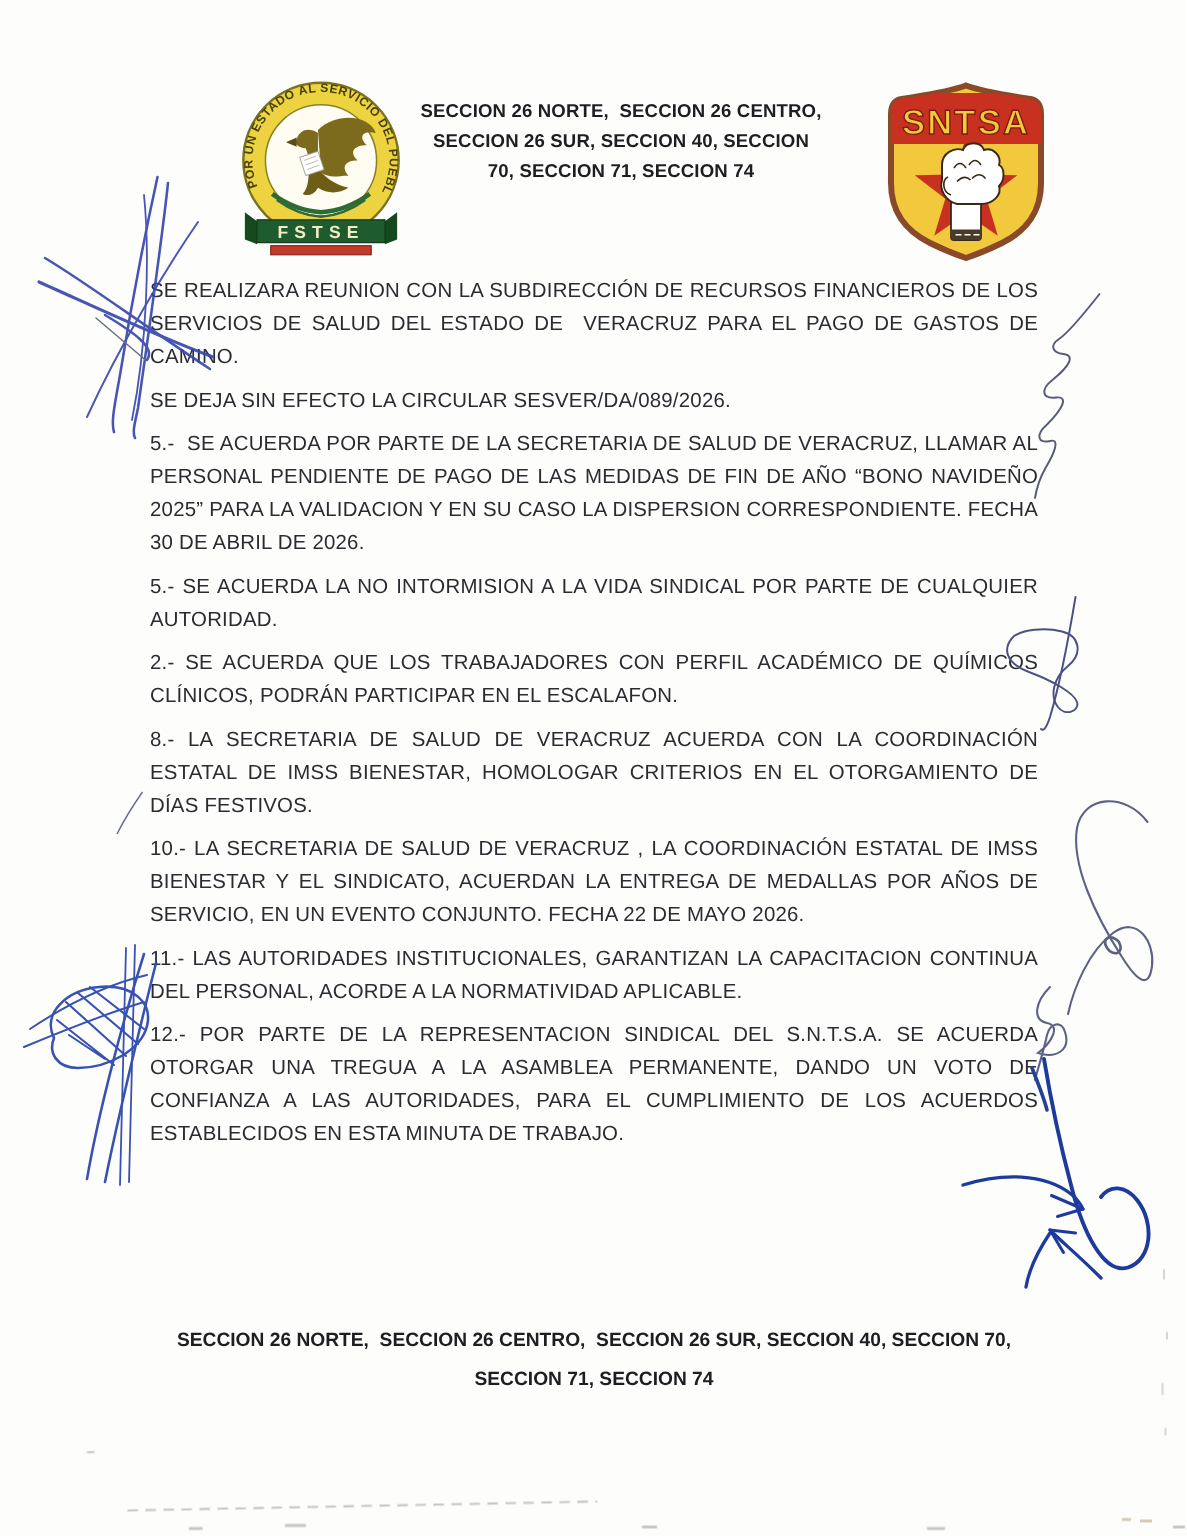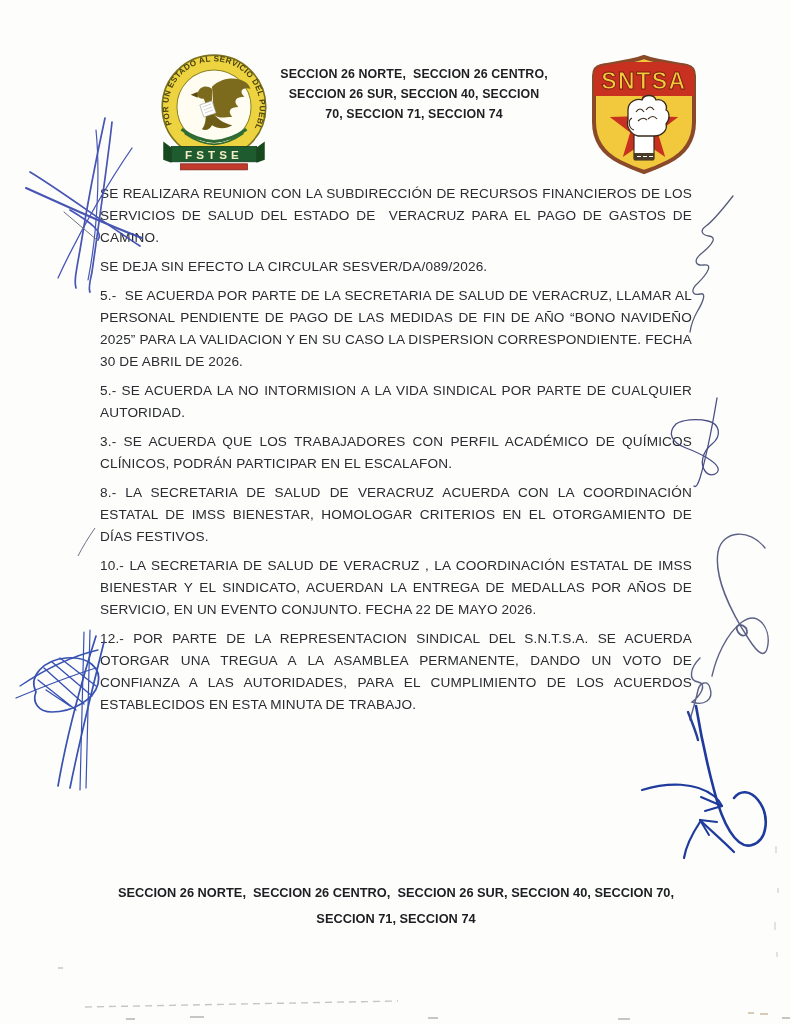--- a/index.html
+++ b/index.html
@@ -87,23 +87,24 @@
         <path d="M 48,58 q 4,-6 8,0 M 58,56 q 4,-6 8,0 M 50,67 q 5,-5 9,-1 M 60,65 q 5,-5 9,0 M 44,64 C 40,66 40,74 46,76" fill="none" stroke="#3a2a1a" stroke-width="1.1"></path>
       </g>
     </svg>
   </div>
 
   <div class="doc-body">
     <p class="para">SE REALIZARA REUNION CON LA SUBDIRECCIÓN DE RECURSOS FINANCIEROS DE LOS SERVICIOS DE SALUD DEL ESTADO DE  VERACRUZ PARA EL PAGO DE GASTOS DE CAMINO.</p>
     <p class="para">SE DEJA SIN EFECTO LA CIRCULAR SESVER/DA/089/2026.</p>
     <p class="para">5.-  SE ACUERDA POR PARTE DE LA SECRETARIA DE SALUD DE VERACRUZ, LLAMAR AL PERSONAL PENDIENTE DE PAGO DE LAS MEDIDAS DE FIN DE AÑO “BONO NAVIDEÑO 2025” PARA LA VALIDACION Y EN SU CASO LA DISPERSION CORRESPONDIENTE. FECHA 30 DE ABRIL DE 2026.</p>
     <p class="para">5.- SE ACUERDA LA NO INTORMISION A LA VIDA SINDICAL POR PARTE DE CUALQUIER AUTORIDAD.</p>
-    <p class="para">3.- SE ACUERDA QUE LOS TRABAJADORES CON PERFIL ACADÉMICO DE QUÍMICOS CLÍNICOS, PODRÁN PARTICIPAR EN EL ESCALAFON.</p>
+    <p class="para">2.- SE ACUERDA QUE LOS TRABAJADORES CON PERFIL ACADÉMICO DE QUÍMICOS CLÍNICOS, PODRÁN PARTICIPAR EN EL ESCALAFON.</p>
     <p class="para">8.- LA SECRETARIA DE SALUD DE VERACRUZ ACUERDA CON LA COORDINACIÓN ESTATAL DE IMSS BIENESTAR, HOMOLOGAR CRITERIOS EN EL OTORGAMIENTO DE DÍAS FESTIVOS.</p>
     <p class="para">10.- LA SECRETARIA DE SALUD DE VERACRUZ , LA COORDINACIÓN ESTATAL DE IMSS BIENESTAR Y EL SINDICATO, ACUERDAN LA ENTREGA DE MEDALLAS POR AÑOS DE SERVICIO, EN UN EVENTO CONJUNTO. FECHA 22 DE MAYO 2026.</p>
+    <p class="para">11.- LAS AUTORIDADES INSTITUCIONALES, GARANTIZAN LA CAPACITACION CONTINUA DEL PERSONAL, ACORDE A LA NORMATIVIDAD APLICABLE.</p>
     <p class="para">12.- POR PARTE DE LA REPRESENTACION SINDICAL DEL S.N.T.S.A. SE ACUERDA OTORGAR UNA TREGUA A LA ASAMBLEA PERMANENTE, DANDO UN VOTO DE CONFIANZA A LAS AUTORIDADES, PARA EL CUMPLIMIENTO DE LOS ACUERDOS ESTABLECIDOS EN ESTA MINUTA DE TRABAJO.</p>
   </div>
 
   <div class="doc-footer">SECCION 26 NORTE,  SECCION 26 CENTRO,  SECCION 26 SUR, SECCION 40, SECCION 70, SECCION 71, SECCION 74</div>
 
   <svg class="sig-overlay" width="791" height="1024" viewBox="0 0 791 1024">
 
     <g fill="none" stroke="#3847ad" stroke-width="1.7" stroke-linecap="round" opacity="0.92">
       <path d="M 105,118 C 98,150 88,200 80,250 C 76,272 74,282 76,288"></path>
       <path d="M 112,122 C 108,160 100,215 92,272 C 90,282 88,288 90,292"></path>

